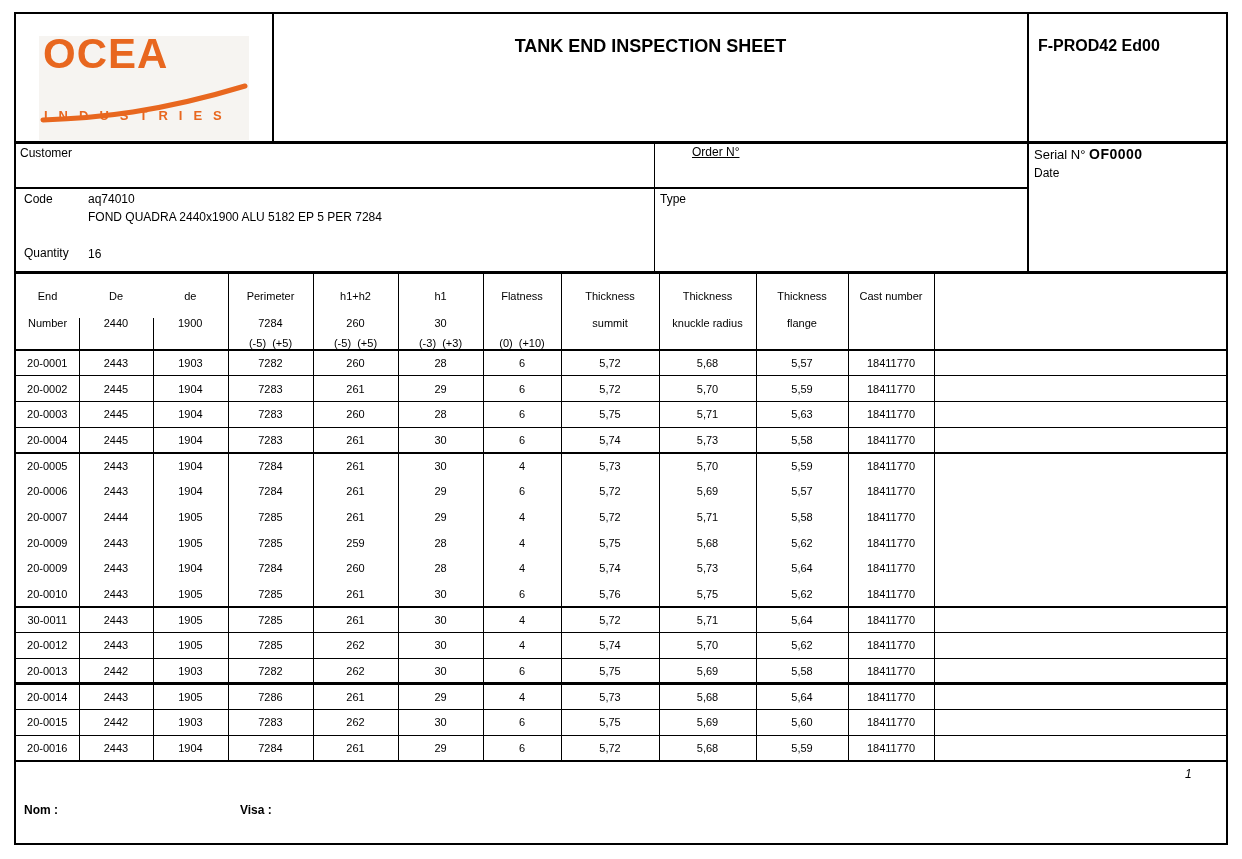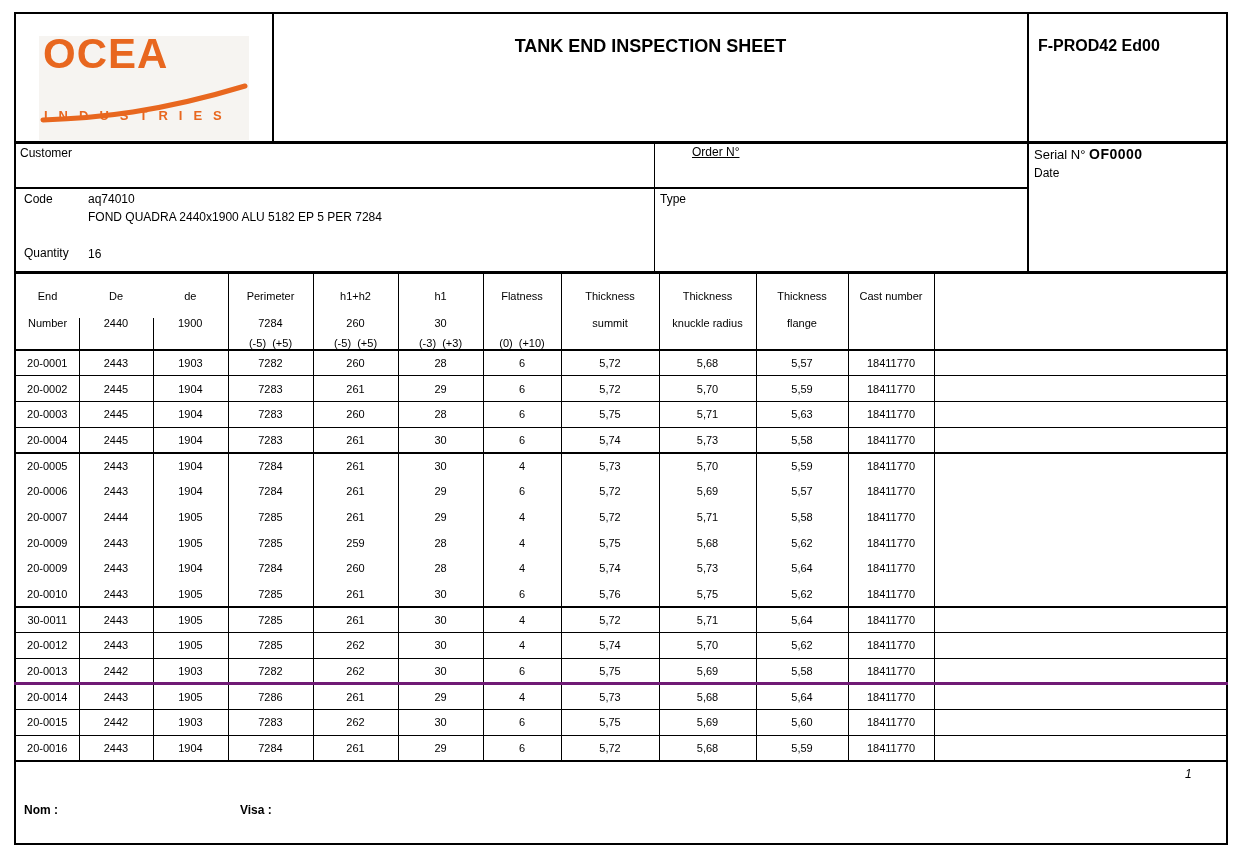--- a/index.html
+++ b/index.html
@@ -30,21 +30,21 @@
     border:2px solid #000;border-top-width:3px;}
   table.insp th{font-weight:normal;font-size:11px;vertical-align:top;padding:3px 0 0 0;height:71px;
     border:none;border-bottom:2px solid #000;position:relative;box-sizing:border-box;}
   table.insp th.bl{border-left:1px solid #000;}
   table.insp .h1,.insp .h2{display:block;line-height:15px;min-height:15px;text-align:center;margin-top:12px;}
   table.insp .tol{display:block;margin-top:6px;text-align:center;white-space:pre;}
   table.insp td{font-size:11px;text-align:center;height:25.7px;padding:0;
     border-left:1px solid #000;border-right:1px solid #000;border-top:none;border-bottom:none;box-sizing:border-box;}
   tr.bb-thin td{border-bottom:1px solid #000;}
   tr.bb-med td{border-bottom:2px solid #000;}
-  tr.bb-thick td{border-bottom:3px solid #701a75;}
+  tr.bb-thick td{border-bottom:3px solid #000000;}
   tr.bb-none td, tr.bb-last td{border-bottom:none;}
   .psep{position:absolute;right:-1px;bottom:0;width:1px;height:31px;background:#000;}
 
   
   .page-num{position:absolute;left:1185px;top:767px;font-size:12px;font-style:italic;}
   .footer-lbl{position:absolute;font-size:12px;font-weight:bold;}
 </style>
 </head>
 <body>
 

